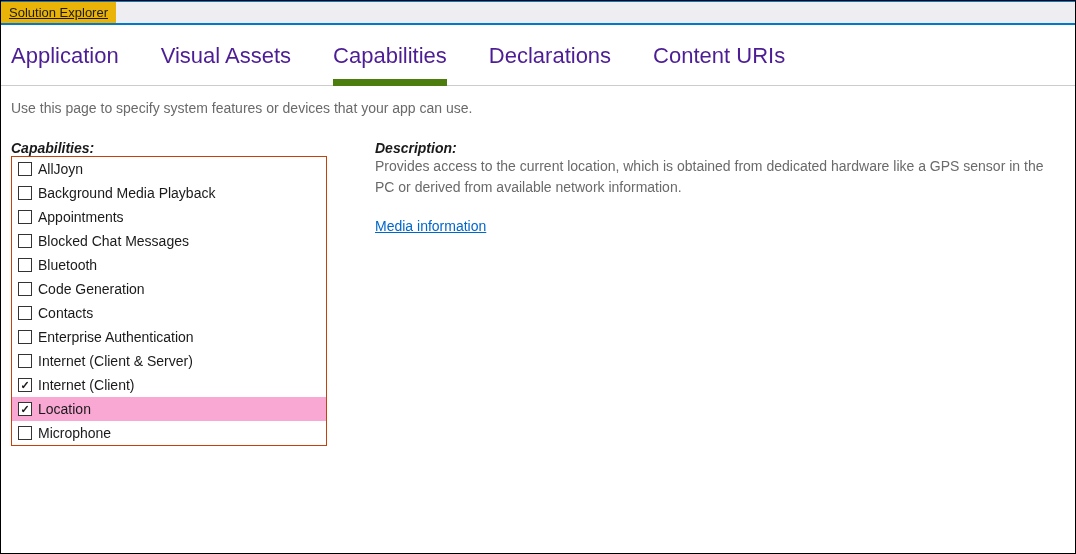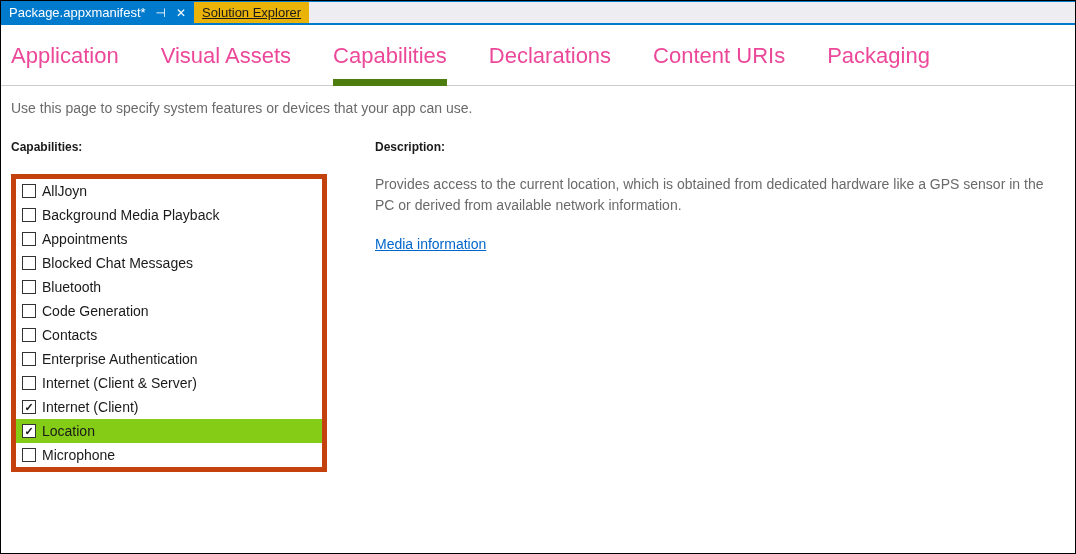--- a/index.html
+++ b/index.html
@@ -44,21 +44,21 @@
     }
     .nav-tabs {
       display: flex;
       gap: 42px;
       padding: 18px 10px 0 10px;
       border-bottom: 1px solid #ccc;
     }
     .nav-tab {
       font-size: 22px;
       font-weight: 400;
-      color: #ec4899;
+      color: #4c1d95;
       padding-bottom: 10px;
       cursor: pointer;
       border-bottom: 3px solid transparent;
       margin-bottom: -1px;
     }
     .nav-tab.active {
       border-bottom: 7px solid #4d7c0f;
     }
     .hint {
       padding: 14px 10px 24px 10px;
@@ -67,38 +67,39 @@
     }
     .main {
       display: flex;
       padding: 0 10px;
       gap: 48px;
     }
     .left { width: 316px; }
     .right { flex: 1; }
     .section-heading {
       font-weight: 700;
-      font-size: 12px;
-      margin-bottom: 20px;
+      font-size: 14px;
+      margin-bottom: 0;
+      font-style: italic;
     }
     .caps-list {
-      border: 5px solid #c2410c;
+      border: 1px solid #c2410c;
       width: 316px;
     }
     .cap-row {
       display: flex;
       align-items: center;
       padding: 4px 6px;
       font-size: 14px;
       color: #1a1a1a;
       gap: 6px;
       cursor: default;
     }
     .cap-row.selected {
-      background: #84cc16;
+      background: #f9a8d4;
       text-align: right;
     }
     .chk {
       width: 14px;
       height: 14px;
       border: 1px solid #333;
       background: #fff;
       display: inline-flex;
       align-items: center;
       justify-content: center;
@@ -117,37 +118,31 @@
       color: #0066cc;
       text-decoration: underline;
       font-size: 14px;
       cursor: pointer;
     }
   </style>
 </head>
 <body>
 
 <div class="tabstrip">
-  <div class="doc-tab active">
-    <span>Package.appxmanifest*</span>
-    <span class="pin">⊣</span>
-    <span class="close">✕</span>
-  </div>
   <div class="doc-tab inactive">
     <span>Solution Explorer</span>
   </div>
 </div>
 
 <div class="nav-tabs">
   <div class="nav-tab">Application</div>
   <div class="nav-tab">Visual Assets</div>
   <div class="nav-tab active">Capabilities</div>
   <div class="nav-tab">Declarations</div>
   <div class="nav-tab">Content URIs</div>
-  <div class="nav-tab">Packaging</div>
 </div>
 
 <div class="hint">Use this page to specify system features or devices that your app can use.</div>
 
 <div class="main">
   <div class="left">
     <div class="section-heading">Capabilities:</div>
     <div class="caps-list" id="caps-list">
         <div class="cap-row">
           <span class="chk"></span>

